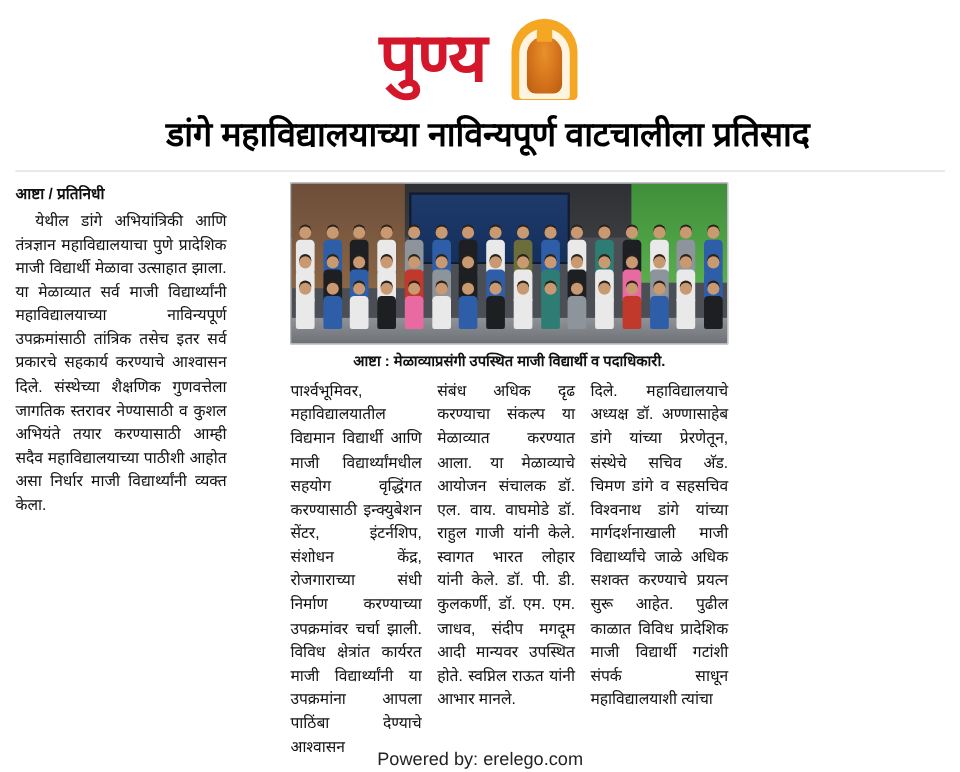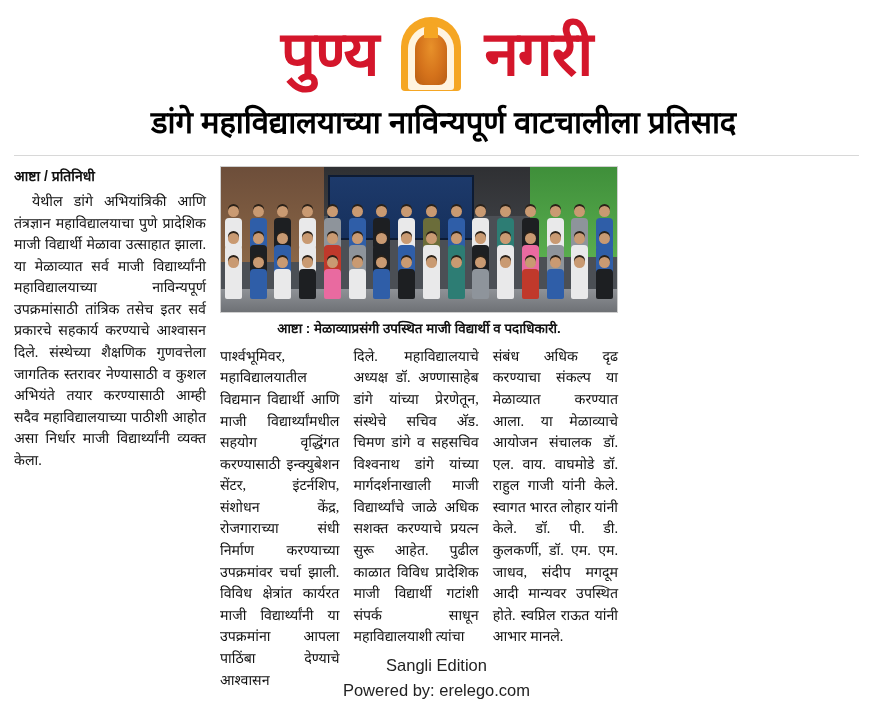--- a/index.html
+++ b/index.html
@@ -121,29 +121,29 @@
     font-size: 14.2px;
     line-height: 1.52;
     color: #111;
     text-align: justify;
     text-justify: inter-word;
   }
   .col1 { width: 192px; }
   .col2 { width: 122px; }
   .col3 { width: 128px; }
   .col4 { width: 128px; }
-  .col-mid { width: 398px; }
+  .col-mid { width: 398px; margin-left: 44px; }
 
   .byline {
     font-weight: bold;
     font-size: 14px;
     margin-bottom: 4px;
     text-align: left;
   }
-  .para { margin: 0 0 6px 0; text-indent: 18px; font-family: Liberation Serif, serif; }
+  .para { margin: 0 0 6px 0; text-indent: 18px; }
   .para.noindent { text-indent: 0; }
   .photo {
     width: 398px;
     height: 147px;
     position: relative;
     overflow: hidden;
     background: #4b4f55;
     border: 1px solid #cfcfcf;
     box-sizing: border-box;
   }
@@ -233,21 +233,20 @@
 
   <div class="masthead">
     <div class="masthead-inner">
       <div class="mast-word">पुण्य</div>
       <div class="mast-emblem">
         <div class="arch"></div>
         <div class="arch-inner"></div>
         <div class="deity"></div>
         <div class="crown"></div>
       </div>
-      <div class="mast-word">नगरी</div>
     </div>
   </div>
 
   <div class="headline-wrap">
     <div class="headline">डांगे महाविद्यालयाच्या नाविन्यपूर्ण वाटचालीला प्रतिसाद</div>
   </div>
   <div class="rule"></div>
 
   <div class="content">
 
@@ -466,29 +465,28 @@
             </div>
         </div>
       </div>
 
       <div class="caption">आष्टा : मेळाव्याप्रसंगी उपस्थित माजी विद्यार्थी व पदाधिकारी.</div>
 
       <div class="mid-cols">
         <div class="col col2">
           <p class="para noindent">पार्श्वभूमिवर, महाविद्यालयातील विद्यमान विद्यार्थी आणि माजी विद्यार्थ्यांमधील सहयोग वृद्धिंगत करण्यासाठी इन्क्युबेशन सेंटर, इंटर्नशिप, संशोधन केंद्र, रोजगाराच्या संधी निर्माण करण्याच्या उपक्रमांवर चर्चा झाली. विविध क्षेत्रांत कार्यरत माजी विद्यार्थ्यांनी या उपक्रमांना आपला पाठिंबा देण्याचे आश्वासन</p>
         </div>
+        <div class="col col4">
+          <p class="para noindent">संबंध अधिक दृढ करण्याचा संकल्प या मेळाव्यात करण्यात आला. या मेळाव्याचे आयोजन संचालक डॉ. एल. वाय. वाघमोडे डॉ. राहुल गाजी यांनी केले. स्वागत भारत लोहार यांनी केले. डॉ. पी. डी. कुलकर्णी, डॉ. एम. एम. जाधव, संदीप मगदूम आदी मान्यवर उपस्थित होते. स्वप्निल राऊत यांनी आभार मानले.</p>
+        </div>
         <div class="col col3">
           <p class="para noindent">दिले. महाविद्यालयाचे अध्यक्ष डॉ. अण्णासाहेब डांगे यांच्या प्रेरणेतून, संस्थेचे सचिव अ‍ॅड. चिमण डांगे व सहसचिव विश्वनाथ डांगे यांच्या मार्गदर्शनाखाली माजी विद्यार्थ्यांचे जाळे अधिक सशक्त करण्याचे प्रयत्न सुरू आहेत. पुढील काळात विविध प्रादेशिक माजी विद्यार्थी गटांशी संपर्क साधून महाविद्यालयाशी त्यांचा</p>
         </div>
-        <div class="col col4">
-          <p class="para noindent">संबंध अधिक दृढ करण्याचा संकल्प या मेळाव्यात करण्यात आला. या मेळाव्याचे आयोजन संचालक डॉ. एल. वाय. वाघमोडे डॉ. राहुल गाजी यांनी केले. स्वागत भारत लोहार यांनी केले. डॉ. पी. डी. कुलकर्णी, डॉ. एम. एम. जाधव, संदीप मगदूम आदी मान्यवर उपस्थित होते. स्वप्निल राऊत यांनी आभार मानले.</p>
-        </div>
       </div>
 
     </div>
   </div>
 
   <div class="footer">
-    <div>Sangli Edition</div>
     <div>Powered by: erelego.com</div>
   </div>
 
 </div>
 
 </body></html>

